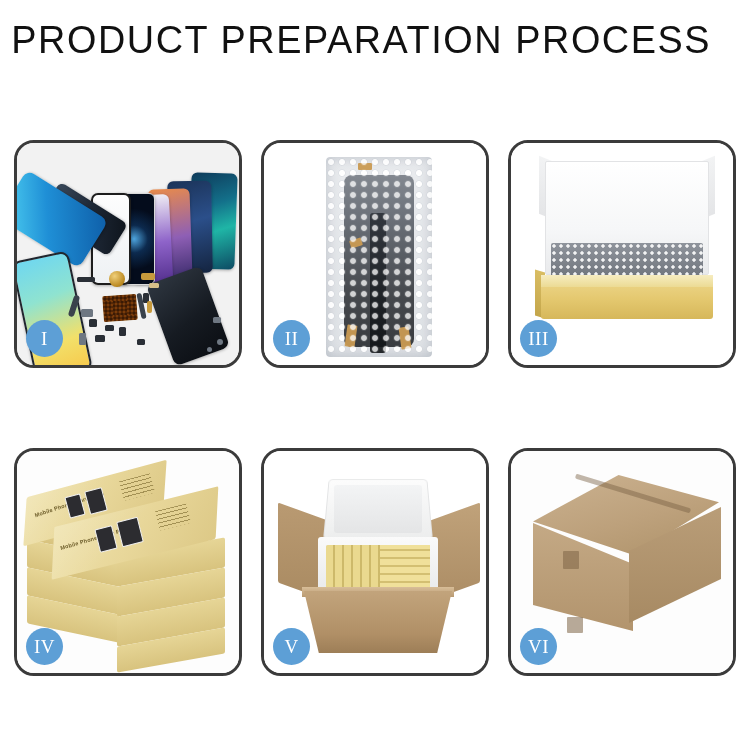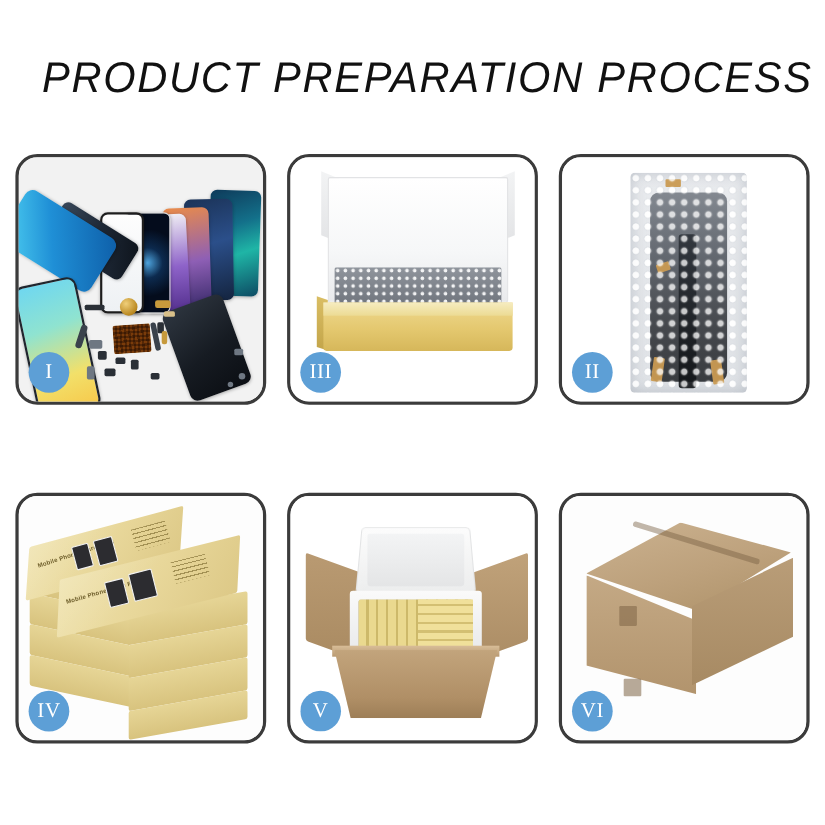--- a/index.html
+++ b/index.html
@@ -15,23 +15,22 @@
   .page {
     position: relative;
     width: 750px;
     height: 750px;
     background: #ffffff;
   }
 
   
   .header {
     position: absolute;
-    top: 52px; left: 0; right: 0;
-    text-align: right;
-    font-style: italic;
+    top: 20px; left: 0; right: 0;
+    text-align: left;
   }
   .title {
     font-size: 39px;
     font-weight: 500;
     letter-spacing: 1.6px;
     color: #111111;
     line-height: 1.05;
     font-family: "Liberation Sans", sans-serif;
     transform: scaleX(0.97);
   }
@@ -483,47 +482,47 @@
         <div class="chip" style="top:196px;left:120px;width:8px;height:6px;"></div>
         <div class="flex-cable" style="top:152px;left:54px;width:6px;height:22px;transform:rotate(18deg);"></div>
         <div class="flex-cable" style="top:150px;left:122px;width:5px;height:26px;transform:rotate(-12deg);"></div>
         <div class="chip lite" style="top:174px;left:196px;width:8px;height:6px;"></div>
         <div class="chip lite" style="top:196px;left:200px;width:6px;height:6px;border-radius:50%;"></div>
         <div class="chip lite" style="top:204px;left:190px;width:5px;height:5px;border-radius:50%;"></div>
       </div>
       <div class="badge">I</div>
     </div>
 
-    <div class="panel p3">
-      <div class="panel-stage" style="background:#ffffff;">
-        <div class="box3-lid-flapL"></div>
-        <div class="box3-lid-flapR"></div>
-        <div class="box3-lid"></div>
-        <div class="box3-foam"></div>
-        <div class="box3-sideL"></div>
-        <div class="box3-body">
-          <div class="box3-front" style="position:absolute;top:0;left:0;"></div>
-        </div>
-      </div>
-      <div class="badge">III</div>
-    </div>
-
     <div class="panel p2">
       <div class="panel-stage" style="background:#ffffff;">
         <div class="bubble-bag">
           <div class="bag-inner"></div>
           <div class="bag-strip"></div>
           <div class="tape" style="top:6px;left:32px;width:14px;height:7px;"></div>
           <div class="tape" style="top:82px;left:24px;width:12px;height:8px;transform:rotate(-18deg);"></div>
           <div class="tape" style="top:168px;left:20px;width:10px;height:22px;transform:rotate(8deg);"></div>
           <div class="tape" style="top:170px;left:74px;width:10px;height:22px;transform:rotate(-8deg);"></div>
         </div>
         <div class="bubble-overlay"></div>
       </div>
       <div class="badge">II</div>
+    </div>
+
+    <div class="panel p3">
+      <div class="panel-stage" style="background:#ffffff;">
+        <div class="box3-lid-flapL"></div>
+        <div class="box3-lid-flapR"></div>
+        <div class="box3-lid"></div>
+        <div class="box3-foam"></div>
+        <div class="box3-sideL"></div>
+        <div class="box3-body">
+          <div class="box3-front" style="position:absolute;top:0;left:0;"></div>
+        </div>
+      </div>
+      <div class="badge">III</div>
     </div>
 
     <div class="panel p4">
       <div class="panel-stage" style="background:#fdfdfd;">
 
         <div class="stack-box sb-side" style="top:70px;left:10px;width:92px;height:28px;transform:skewY(12deg);"></div>
         <div class="stack-box sb-side" style="top:98px;left:10px;width:92px;height:28px;transform:skewY(12deg);"></div>
         <div class="stack-box sb-side" style="top:126px;left:10px;width:92px;height:28px;transform:skewY(12deg);"></div>
         <div class="stack-box sb-side" style="top:154px;left:10px;width:92px;height:28px;transform:skewY(12deg);"></div>
 

